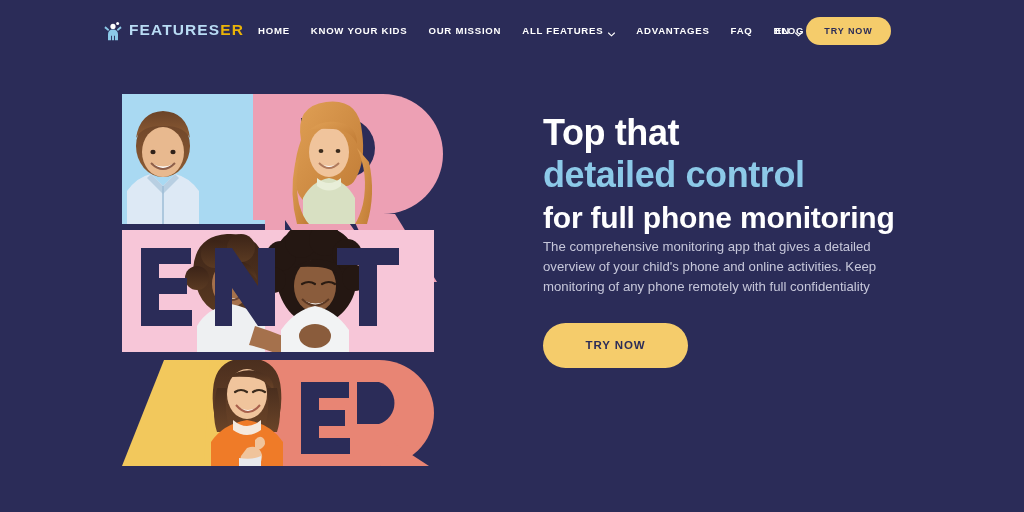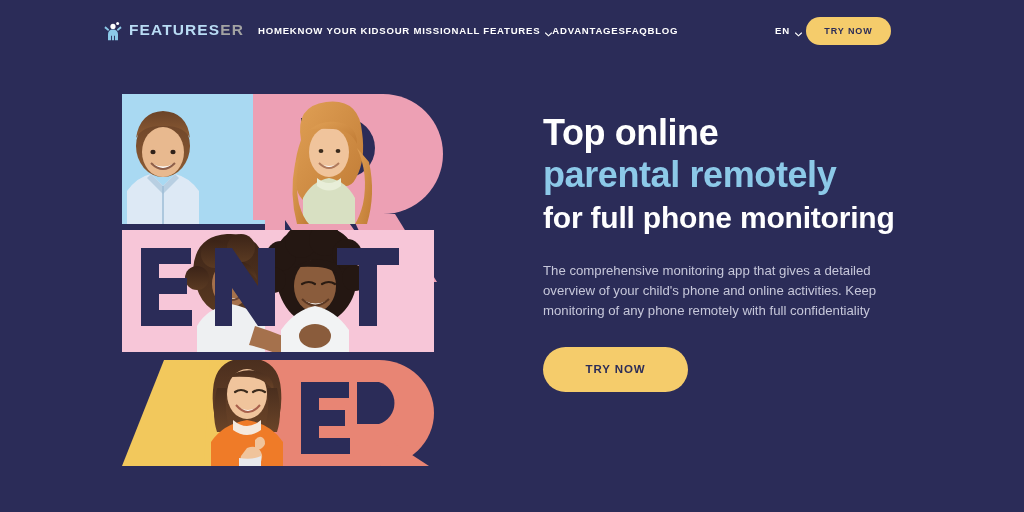--- a/index.html
+++ b/index.html
@@ -19,25 +19,25 @@
   .brand {
     position:absolute; left:103px; top:19px;
     display:flex; align-items:center; gap:6px;
     text-decoration:none;
   }
   .brand-mark { width:20px; height:22px; display:block; }
   .brand-text {
     font-size:15.5px; font-weight:bold; letter-spacing:1.1px;
     color:#b9dcf4; line-height:1;
   }
-  .brand-text .suffix { color:#a3a3a3;text-align:center; }
+  .brand-text .suffix { color:#eab308;text-align:center; }
 
   .nav {
     position:absolute; left:258px; top:25px;
-    display:flex; align-items:center; 
+    display:flex; align-items:center; gap:21px;
   }
   .nav-item {
     color:#ffffff; font-size:9.6px; font-weight:bold;
     letter-spacing:0.75px; text-transform:uppercase;
     white-space:nowrap; cursor:pointer;
     display:flex; align-items:center; gap:5px;
     text-decoration:none;
   }
   .chev {
     width:7px; height:5px; display:inline-block;
@@ -71,21 +71,21 @@
   .headline {
     font-size:36px; font-weight:bold; line-height:1.17;
     color:#ffffff; letter-spacing:-0.4px;
   }
   .headline .hl-blue { color:#8cc9e8; }
   .headline .hl-sub {
     display:block; font-size:30px; color:#ffffff;
     line-height:1.25; letter-spacing:-0.2px; margin-top:3px;
   }
   .lede {
-    margin-top:24px; width:345px;
+    width:345px;
     font-size:13.2px; line-height:1.52; color:#c6c7da;
   }
   .btn-try-main {
     margin-top:26px; width:145px; height:45px; border-radius:23px;
     background:#f5cc6b; border:none; cursor:pointer;
     color:#2b2c58; font-size:11.5px; font-weight:bold;
     letter-spacing:0.9px; text-transform:uppercase;
     font-family:"Liberation Sans", sans-serif;
     display:block;
   }
@@ -306,22 +306,22 @@
           <path d="M142 360 q10 -4 14 4 q3 7 -2 12 q-6 5 -13 2 q-7 -3 -5 -10 z" fill="#f0c49c"></path>
           <path d="M150 352 q5 -6 9 -1 q3 5 -2 9 q-4 3 -7 0 z" fill="#f0c49c"></path>
           <path d="M134 370 q14 2 22 -2 l0 10 h-22 z" fill="#e8e9ec"></path>
         </g>
       </g>
     </svg>
   </div>
 
   <div class="content">
     <h1 class="headline">
-      <span>Top online</span><br>
-      <span class="hl-blue">parental remotely</span><br>
+      <span>Top that</span><br>
+      <span class="hl-blue">detailed control</span><br>
       <span class="hl-sub">for full phone monitoring</span>
     </h1>
 
     <p class="lede">The comprehensive monitoring app that gives a detailed overview of your child's phone and online activities. Keep monitoring of any phone remotely with full confidentiality</p>
 
     <button class="btn-try-main">TRY NOW</button>
   </div>
 
 </div>
 

